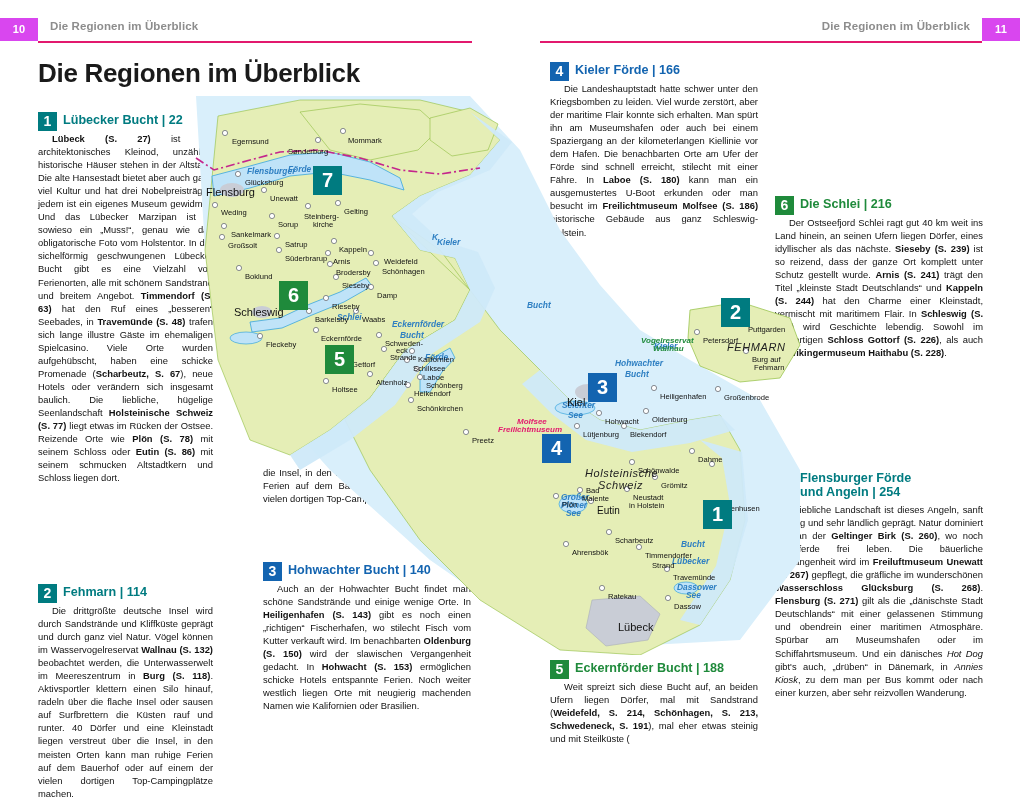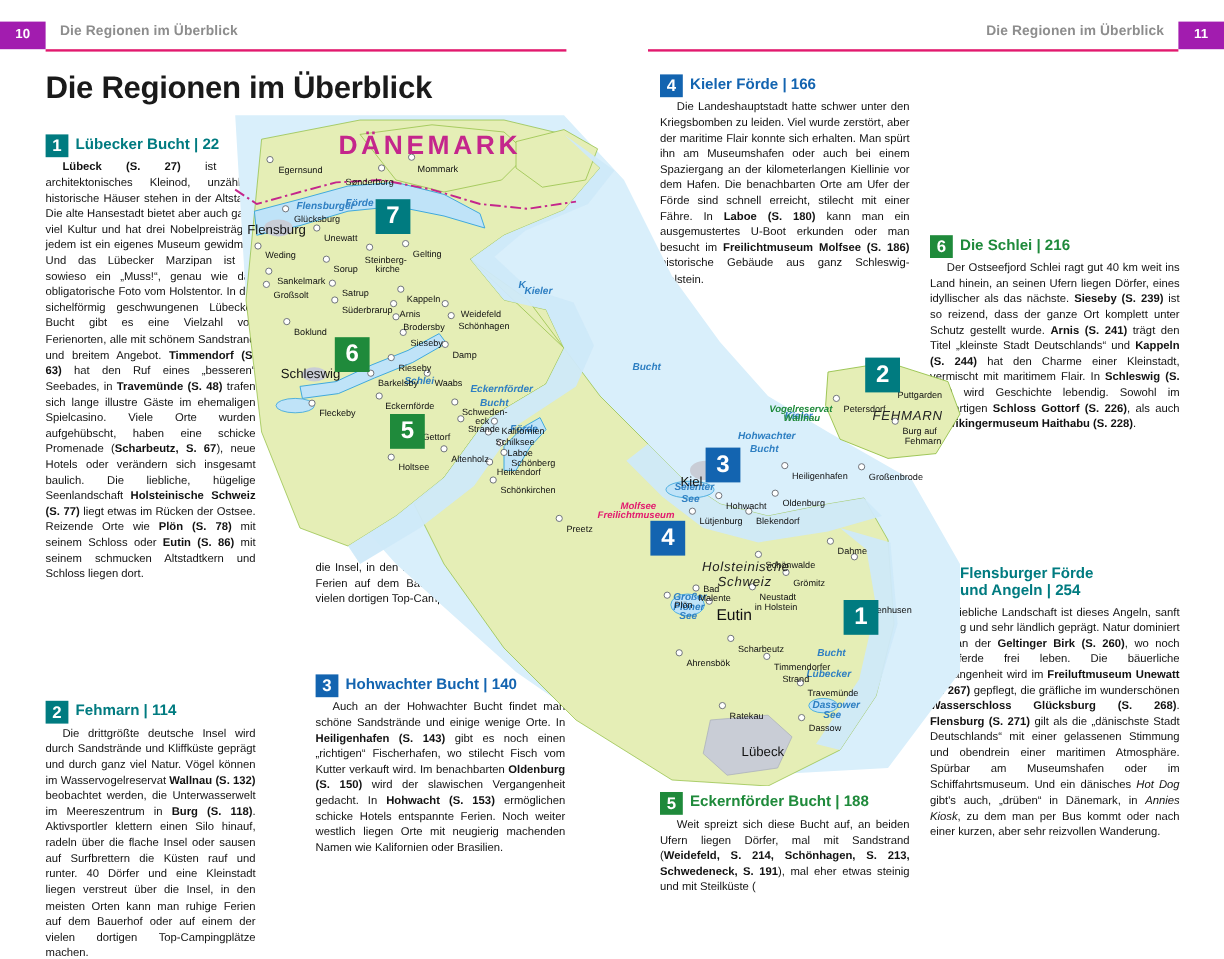--- a/index.html
+++ b/index.html
@@ -11,21 +11,21 @@
     overflow:hidden;
   }
   .spread { position:absolute; inset:0; display:flex; }
   .page { position:relative; width:510px; height:799px; background:#fff; }
   .page-right { border-left:0px solid #fff; }
 
   
   .runhead { position:absolute; top:18px; left:0; right:0; height:24px; }
   .pagenum {
     position:absolute; top:0; width:38px; height:23px;
-    background:#a21caf; color:#fff;
+    background:#d946ef; color:#fff;
     font-size:11px; font-weight:bold; line-height:23px; text-align:center;
     letter-spacing:.2px;
   }
   .page-left .pagenum { left:0; }
   .page-right .pagenum { right:0; }
   .runtitle {
     position:absolute; top:2px; font-size:11.5px; font-weight:bold;
     color:#8d8d8d; letter-spacing:.1px;
   }
   .page-left .runtitle { left:50px; }
@@ -289,21 +289,20 @@
         <circle cx="639" cy="547" r="2.6"></circle>
           <circle cx="566" cy="544" r="2.6"></circle>
         <circle cx="667" cy="569" r="2.6"></circle>
           <circle cx="602" cy="588" r="2.6"></circle>
         <circle cx="668" cy="598" r="2.6"></circle>
       </g>
     </g>
   </svg>
 
   <div id="map-text-layer" style="position:absolute;inset:0;">
-      <div class="mlbl" style="position: absolute; left: 282px; top: 108px; white-space: nowrap; font-size: 22px; font-weight: bold; color: rgb(196, 38, 140); letter-spacing: 3px;">DÄNEMARK</div>
       <div class="mlbl" style="position: absolute; left: 727px; top: 341px; white-space: nowrap; font-size: 11px; font-style: italic; color: rgb(34, 34, 34); letter-spacing: 0.6px;">FEHMARN</div>
       <div class="mlbl" style="position: absolute; left: 585px; top: 467px; white-space: nowrap; font-size: 11px; font-style: italic; color: rgb(34, 34, 34); letter-spacing: 0.6px;">Holsteinische</div>
       <div class="mlbl" style="position: absolute; left: 598px; top: 479px; white-space: nowrap; font-size: 11px; font-style: italic; color: rgb(34, 34, 34); letter-spacing: 0.6px;">Schweiz</div>
       <div class="mlbl" style="position: absolute; left: 247px; top: 166px; white-space: nowrap; font-size: 8.4px; font-style: italic; font-weight: bold; color: rgb(46, 127, 194);">Flensburger</div>
       <div class="mlbl" style="position: absolute; left: 288px; top: 164px; white-space: nowrap; font-size: 8.4px; font-style: italic; font-weight: bold; color: rgb(46, 127, 194);">Förde</div>
       <div class="mlbl" style="position: absolute; left: 432px; top: 232px; white-space: nowrap; font-size: 8.4px; font-style: italic; font-weight: bold; color: rgb(46, 127, 194);">K</div>
       <div class="mlbl" style="position: absolute; left: 437px; top: 237px; white-space: nowrap; font-size: 8.4px; font-style: italic; font-weight: bold; color: rgb(46, 127, 194);">Kieler</div>
       <div class="mlbl" style="position: absolute; left: 527px; top: 300px; white-space: nowrap; font-size: 8.4px; font-style: italic; font-weight: bold; color: rgb(46, 127, 194);">Bucht</div>
       <div class="mlbl" style="position: absolute; left: 392px; top: 319px; white-space: nowrap; font-size: 8.4px; font-style: italic; font-weight: bold; color: rgb(46, 127, 194);">Eckernförder</div>
       <div class="mlbl" style="position: absolute; left: 400px; top: 330px; white-space: nowrap; font-size: 8.4px; font-style: italic; font-weight: bold; color: rgb(46, 127, 194);">Bucht</div>
@@ -381,21 +380,21 @@
       <div class="mlbl" style="position: absolute; left: 630px; top: 430px; white-space: nowrap; font-size: 7.6px; color: rgb(17, 17, 17);">Blekendorf</div>
       <div class="mlbl" style="position: absolute; left: 698px; top: 455px; white-space: nowrap; font-size: 7.6px; color: rgb(17, 17, 17);">Dahme</div>
       <div class="mlbl" style="position: absolute; left: 638px; top: 466px; white-space: nowrap; font-size: 7.6px; color: rgb(17, 17, 17);">Schönwalde</div>
       <div class="mlbl" style="position: absolute; left: 718px; top: 468px; white-space: nowrap; font-size: 7.6px; color: rgb(17, 17, 17); margin-top: 36px;">Kellenhusen</div>
       <div class="mlbl" style="position: absolute; left: 586px; top: 486px; white-space: nowrap; font-size: 7.6px; color: rgb(17, 17, 17);">Bad</div>
       <div class="mlbl" style="position: absolute; left: 582px; top: 494px; white-space: nowrap; font-size: 7.6px; color: rgb(17, 17, 17);">Malente</div>
       <div class="mlbl" style="position: absolute; left: 661px; top: 481px; white-space: nowrap; font-size: 7.6px; color: rgb(17, 17, 17);">Grömitz</div>
       <div class="mlbl" style="position: absolute; left: 562px; top: 500px; white-space: nowrap; font-size: 7.6px; color: rgb(17, 17, 17);">Plön</div>
       <div class="mlbl" style="position: absolute; left: 633px; top: 493px; white-space: nowrap; font-size: 7.6px; color: rgb(17, 17, 17);">Neustadt</div>
       <div class="mlbl" style="position: absolute; left: 629px; top: 501px; white-space: nowrap; font-size: 7.6px; color: rgb(17, 17, 17);">in Holstein</div>
-      <div class="mlbl" style="position: absolute; left: 597px; top: 505px; white-space: nowrap; font-size: 13px; color: rgb(17, 17, 17);">Eutin</div>
+      <div class="mlbl" style="position: absolute; left: 597px; top: 505px; white-space: nowrap; font-size: 10px; color: rgb(17, 17, 17);">Eutin</div>
       <div class="mlbl" style="position: absolute; left: 615px; top: 536px; white-space: nowrap; font-size: 7.6px; color: rgb(17, 17, 17);">Scharbeutz</div>
       <div class="mlbl" style="position: absolute; left: 645px; top: 551px; white-space: nowrap; font-size: 7.6px; color: rgb(17, 17, 17);">Timmendorfer</div>
       <div class="mlbl" style="position: absolute; left: 652px; top: 561px; white-space: nowrap; font-size: 7.6px; color: rgb(17, 17, 17);">Strand</div>
       <div class="mlbl" style="position: absolute; left: 572px; top: 548px; white-space: nowrap; font-size: 7.6px; color: rgb(17, 17, 17); text-align: right;">Ahrensbök</div>
       <div class="mlbl" style="position: absolute; left: 673px; top: 573px; white-space: nowrap; font-size: 7.6px; color: rgb(17, 17, 17);">Travemünde</div>
       <div class="mlbl" style="position: absolute; left: 608px; top: 592px; white-space: nowrap; font-size: 7.6px; color: rgb(17, 17, 17);">Ratekau</div>
       <div class="mlbl" style="position: absolute; left: 674px; top: 602px; white-space: nowrap; font-size: 7.6px; color: rgb(17, 17, 17);">Dassow</div>
     </div>
 
   <div id="map-box-layer" style="position:absolute;inset:0;">

